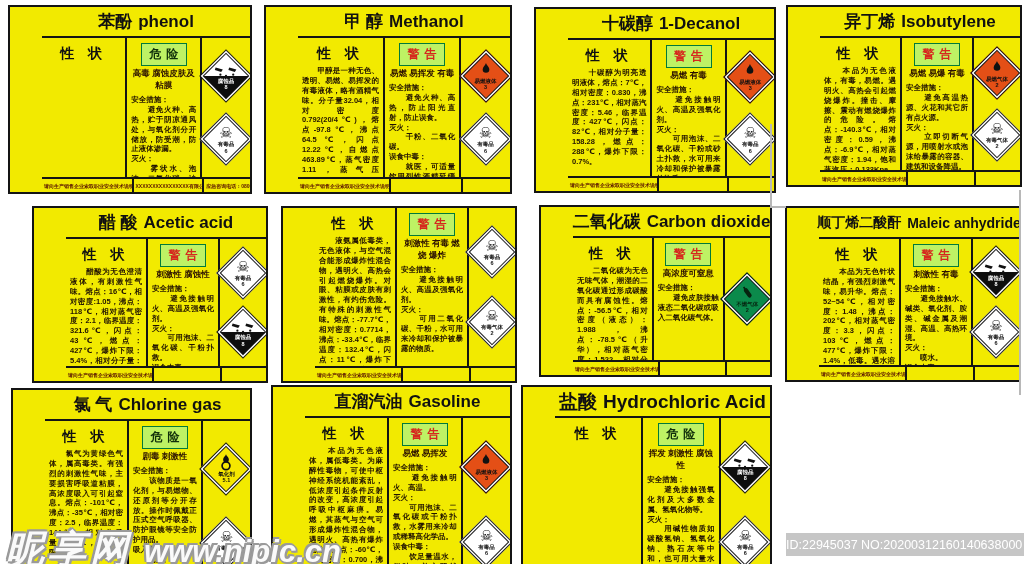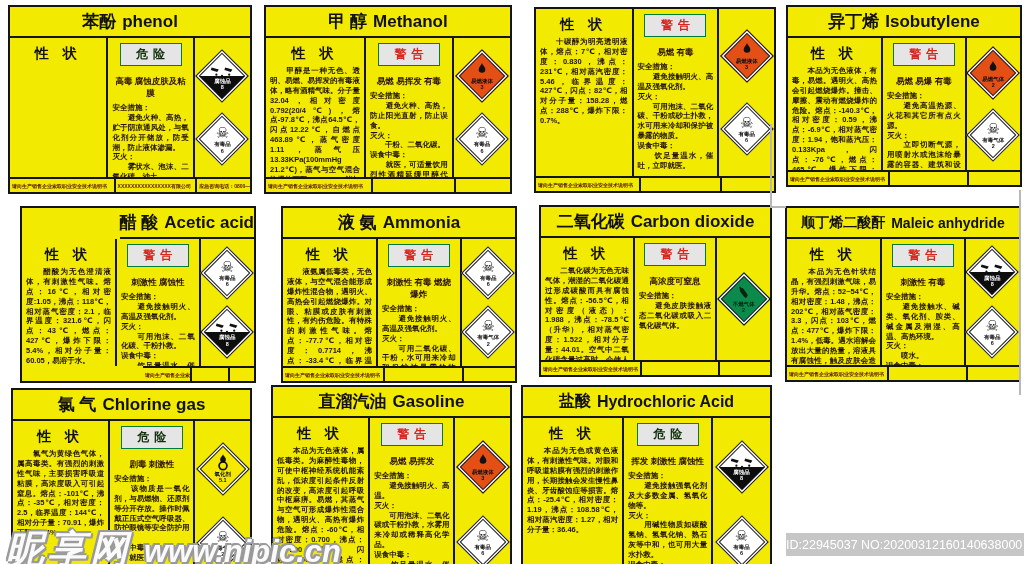--- a/index.html
+++ b/index.html
@@ -1,35 +1,35 @@
 <!DOCTYPE html>
 <html><head>
 <meta charset="utf-8">
 <style>
   html,body{margin:0;padding:0;overflow:hidden;}
   body{width:1024px;height:564px;background:#ffffff;position:relative;
        font-family:"Liberation Sans","DejaVu Sans",sans-serif;}
 
   
   .card{position:absolute;background:#F2EA00;border:2px solid #141414;box-sizing:border-box;
-        display:flex;flex-direction:column;overflow:hidden;}
+        display:flex;flex-direction:column;overflow:hidden;padding-left:32px;}
   .card .title{height:29px;flex:none;border-bottom:2px solid #141414;display:flex;align-items:center;
         justify-content:center;gap:6px;font-weight:bold;font-size:17px;color:#111;white-space:nowrap;}
   .card.c8 .title{font-size:14px;}
-  .card.c11 .title{font-size:16px;}
+  .card.c11 .title{font-size:19px;}
   .cols{flex:1;display:flex;min-height:0;}
   .col-props{width:41%;box-sizing:border-box;border-right:2px solid #141414;padding:2px 4px;overflow:hidden;}
   .col-warn{width:36%;box-sizing:border-box;border-right:2px solid #141414;padding:2px 4px;overflow:hidden;}
   .col-diamond{width:23%;display:flex;flex-direction:column;align-items:center;justify-content:space-evenly;padding:2px 0;}
   .col-diamond.single{justify-content:center;}
   .props-head{text-align:center;font-weight:bold;font-size:14px;letter-spacing:5px;margin:5px 0 3px;color:#111;}
   .props-text,.safety-text{font-size:7.5px;font-weight:bold;line-height:1.32;color:#221400;
         text-align:justify;white-space:pre-line;}
   .props-text{text-indent:0;}
-  .signal{width:62px;margin:3px auto 10px;background:#e5e5e5;border:1px solid #027a3a;text-align:center;
+  .signal{width:46px;margin:3px auto 2px;background:#bef264;border:1px solid #027a3a;text-align:center;
         font-weight:bold;font-size:12px;letter-spacing:5px;padding:2px 0 2px 5px;box-sizing:border-box;}
   .signal.warning{color:#D6281E;}
   .signal.danger{color:#10300a;}
   .hazard-line{text-align:center;font-weight:bold;font-size:8.5px;margin:2px 0 3px;color:#2a1000;}
   .card-footer{flex:none;border-top:2px solid #141414;display:flex;height:13px;background:#F2EA00;}
   .card-footer .cell{overflow:hidden;font-size:5px;color:#5a1400;display:flex;align-items:center;
         padding:0 2px;font-weight:bold;white-space:nowrap;box-sizing:border-box;}
   .f-left{width:44%;border-right:2px solid #141414;}
   .f-mid{width:34%;border-right:2px solid #141414;}
   .f-right{width:22%;}
@@ -51,21 +51,21 @@
   .flammable .d-rot,.flammable-gas .d-rot{background:#E44F16;}
   .oxidizer .d-rot{background:#F6E800;}
   .nonflammable-gas .d-rot{background:#0B8A4B;}
   .nonflammable-gas .d-label,.nonflammable-gas .d-class{color:#06240f;}
 
   
   .c1{left:8px;top:5px;width:244px;height:189px;}
   .c2{left:264px;top:5px;width:248px;height:189px;justify-content:space-between;}
   .c3{left:534px;top:7px;width:242px;height:186px;}
   .c4{left:786px;top:5px;width:236px;height:182px;}
-  .c5{left:20px;top:206px;width:236px;height:177px;align-items:flex-end;}
+  .c5{left:32px;top:206px;width:236px;height:177px;}
   .c6{left:281px;top:206px;width:236px;height:177px;}
   .c7{left:539px;top:205px;width:233px;height:172px;}
   .c8{left:785px;top:206px;width:236px;height:176px;}
   .c9{left:11px;top:388px;width:241px;height:205px;}
   .c10{left:271px;top:385px;width:241px;height:208px;}
   .c11{left:521px;top:385px;width:251px;height:208px;}
 
   
   .watermark{position:absolute;left:6px;top:524px;z-index:50;display:flex;align-items:baseline;gap:12px;
         font-weight:bold;font-style:italic;pointer-events:none;}
@@ -184,20 +184,24 @@
           </div>
         </div>
     </div>
     <footer class="card-footer">
       <div class="cell f-left">请向生产销售企业索取职业安全技术说明书</div>
       <div class="cell f-mid"></div>
       <div class="cell f-right"></div>
     </footer>
   </section>
     <section class="card c3">
+    <header class="title">
+      <span class="t-cn">十碳醇</span>
+      <span class="t-en">1-Decanol</span>
+    </header>
     <div class="cols">
       <div class="col-props">
         <div class="props-head">性  状</div>
         <div class="props-text">　　十碳醇为明亮透明液体，熔点：7℃，相对密度：0.830，沸点：231℃，相对蒸汽密度：5.46，临界温度：427℃，闪点：82℃，相对分子量：158.28，燃点：288℃，爆炸下限：0.7%。</div>
       </div>
       <div class="col-warn">
         <div class="signal warning">警告</div>
         <div class="hazard-line">易燃  有毒</div>
         <div class="safety-text">安全措施：
 　　避免接触明火、高温及强氧化剂。
@@ -337,24 +341,20 @@
           </div>
         </div>
     </div>
     <footer class="card-footer">
       <div class="cell f-left">请向生产销售企业索取职业安全技术说明书</div>
       <div class="cell f-mid"></div>
       <div class="cell f-right"></div>
     </footer>
   </section>
     <section class="card c6">
-    <header class="title">
-      <span class="t-cn">液 氨</span>
-      <span class="t-en">Ammonia</span>
-    </header>
     <div class="cols">
       <div class="col-props">
         <div class="props-head">性  状</div>
         <div class="props-text">　　液氨属低毒类，无色液体，与空气混合能形成爆炸性混合物，遇明火、高热会引起燃烧爆炸。对眼、粘膜或皮肤有刺激性，有灼伤危险。有特殊的刺激性气味。熔点：-77.7℃，相对密度：0.7714，沸点：-33.4℃，临界温度：132.4℃，闪点：11℃，爆炸下限：15%，分子量：17.3。</div>
       </div>
       <div class="col-warn">
         <div class="signal warning">警告</div>
         <div class="hazard-line">刺激性  有毒  燃烧  爆炸</div>
         <div class="safety-text">安全措施：
 　　避免接触明火、高温及强氧化剂。
@@ -579,21 +579,20 @@
 
   </section>
     <section class="card c11">
     <header class="title">
       <span class="t-cn">盐酸</span>
       <span class="t-en">Hydrochloric Acid</span>
     </header>
     <div class="cols">
       <div class="col-props">
         <div class="props-head">性  状</div>
-        <div class="props-text">　　本品为无色或黄色液体，有刺激性气味。对眼和呼吸道粘膜有强烈的刺激作用，长期接触会发生慢性鼻炎、牙齿酸蚀症等损害。熔点：-25.4℃，相对密度：1.19，沸点：108.58℃，相对蒸汽密度：1.27，相对分子量：36.46。</div>
       </div>
       <div class="col-warn">
         <div class="signal danger">危险</div>
         <div class="hazard-line">挥发  刺激性  腐蚀性</div>
         <div class="safety-text">安全措施：
 　　避免接触强氧化剂及大多数金属、氢氧化物等。
 灭火：
 　　用碱性物质如碳酸氢钠、氢氧化钠、熟石灰等中和，也可用大量水扑救。
 误食中毒：
 　　不要催吐，立即就医。</div>

